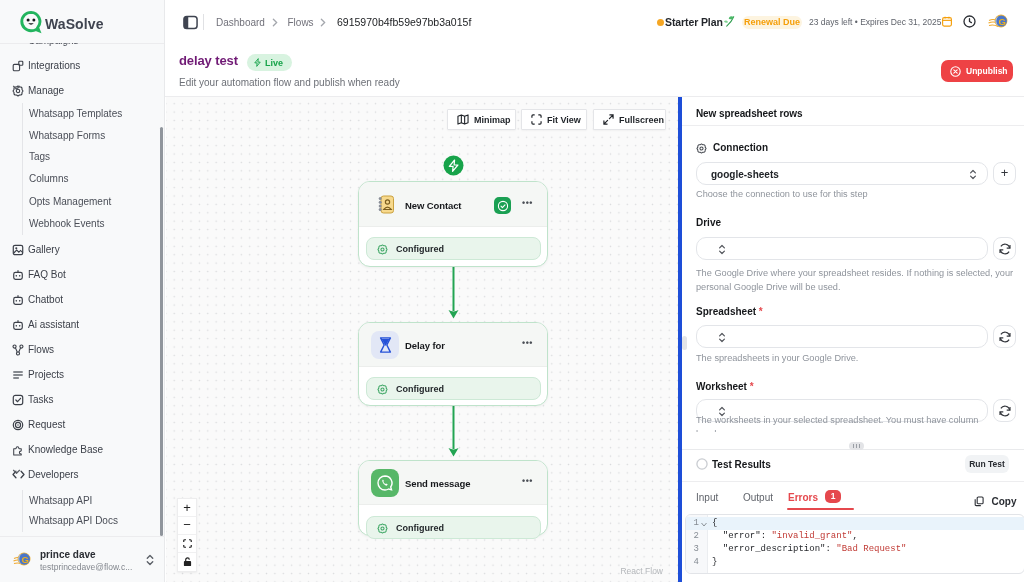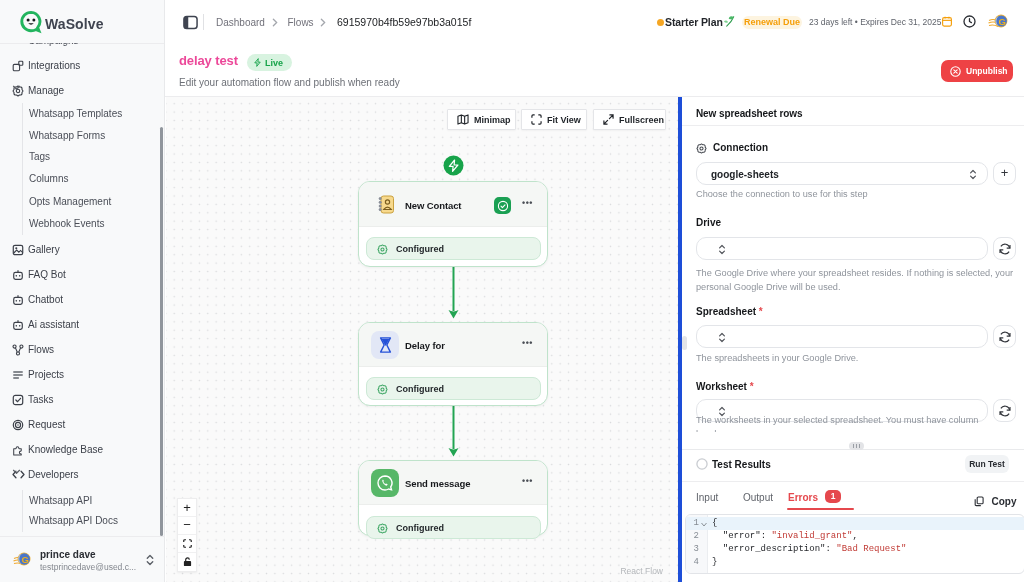--- a/index.html
+++ b/index.html
@@ -193,21 +193,21 @@
           <path d="M1 7.5 q4 -2 8 0"></path>
           <path d="M0.5 10 q4.5 -2 9 0"></path>
           <path d="M1 12.5 q4.5 -1.5 9 1"></path>
         </g>
       <circle cx="11" cy="8" r="6.5" fill="#edb33c"></circle>
       <circle cx="11.3" cy="8" r="5.7" fill="#4a76c9"></circle>
       <path d="M8.5 2.8 a5.8 5.8 0 0 0 0 10.4 a7.2 7.2 0 0 1 0 -10.4z" fill="#a8c0e8"></path>
       <text x="12.2" y="11.5" font-size="9.5" font-weight="bold" fill="#f2b116" text-anchor="middle" font-family="Liberation Sans">G</text>
     </svg>
     <div class="abs" style="left:40px;top:12px;font-size:10px;font-weight:bold;color:#2a2d33">prince dave</div>
-    <div class="abs" style="left:40px;top:25px;font-size:8.5px;color:#83878e">testprincedave@used.c...</div>
+    <div class="abs" style="left:40px;top:25px;font-size:8.5px;color:#83878e">testprincedave@flow.c...</div>
     <svg class="abs" style="left:145px;top:17px" width="10" height="12" viewBox="0 0 11 13">
         <path d="M2.5 4.5 L5.5 1.5 L8.5 4.5 M2.5 8.5 L5.5 11.5 L8.5 8.5" fill="none" stroke="#5b5f66" stroke-width="1.5" stroke-linecap="round" stroke-linejoin="round"></path>
       </svg>
   </div>
 </div>
 
 <div id="topbar">
   <svg class="abs" style="left:18px;top:15px" width="15" height="15" viewBox="0 0 16 16">
       <rect x="1" y="1.5" width="14" height="13" rx="3" fill="none" stroke="#3f4450" stroke-width="1.6"></rect>
       <path d="M3 1.5 H5.6 V14.5 H3 A2 2 0 0 1 1 12.5 V3.5 A2 2 0 0 1 3 1.5z" fill="#3f4450"></path>
@@ -249,21 +249,21 @@
         <path d="M1 11.5 q4.5 -1.5 9 1"></path>
       </g>
     <circle cx="13" cy="7" r="6.4" fill="#edb33c"></circle>
     <circle cx="13.3" cy="7" r="5.6" fill="#4a76c9"></circle>
     <path d="M10.6 1.9 a5.7 5.7 0 0 0 0 10.2 a7 7 0 0 1 0 -10.2z" fill="#a8c0e8"></path>
     <text x="14.2" y="10.5" font-size="9.5" font-weight="bold" fill="#f2b116" text-anchor="middle" font-family="Liberation Sans">G</text>
   </svg>
 </div>
 
 <div id="header2">
-  <div class="abs" style="left:14px;top:9px;font-size:13px;font-weight:bold;color:#ec4899;letter-spacing:-0.1px">delay test</div>
+  <div class="abs" style="left:14px;top:9px;font-size:13px;font-weight:bold;color:#701a75;letter-spacing:-0.1px">delay test</div>
   <div class="abs" style="left:82px;top:10px;width:45px;height:17px;background:#d8f3e0;border-radius:9px">
     <svg class="abs" style="left:7px;top:4px" width="7" height="9" viewBox="0 0 9 11">
         <path d="M5.5 0.5 L1 6 H4 L3.5 10.5 L8 5 H5z" fill="none" stroke="#17a34a" stroke-width="1.2" stroke-linejoin="round"></path>
       </svg>
     <div class="abs" style="left:18px;top:4px;font-size:9px;font-weight:bold;color:#17a34a">Live</div>
   </div>
   <div class="abs" style="left:14px;top:33px;font-size:10px;color:#6d7077">Edit your automation flow and publish when ready</div>
   <div class="abs" style="left:776px;top:16px;width:72px;height:22px;background:#ee4245;border-radius:7px">
     <svg class="abs" style="left:9px;top:5.5px" width="11" height="11" viewBox="0 0 11 11">
         <circle cx="5.5" cy="5.5" r="4.7" fill="none" stroke="#fff" stroke-width="1.1"></circle>

